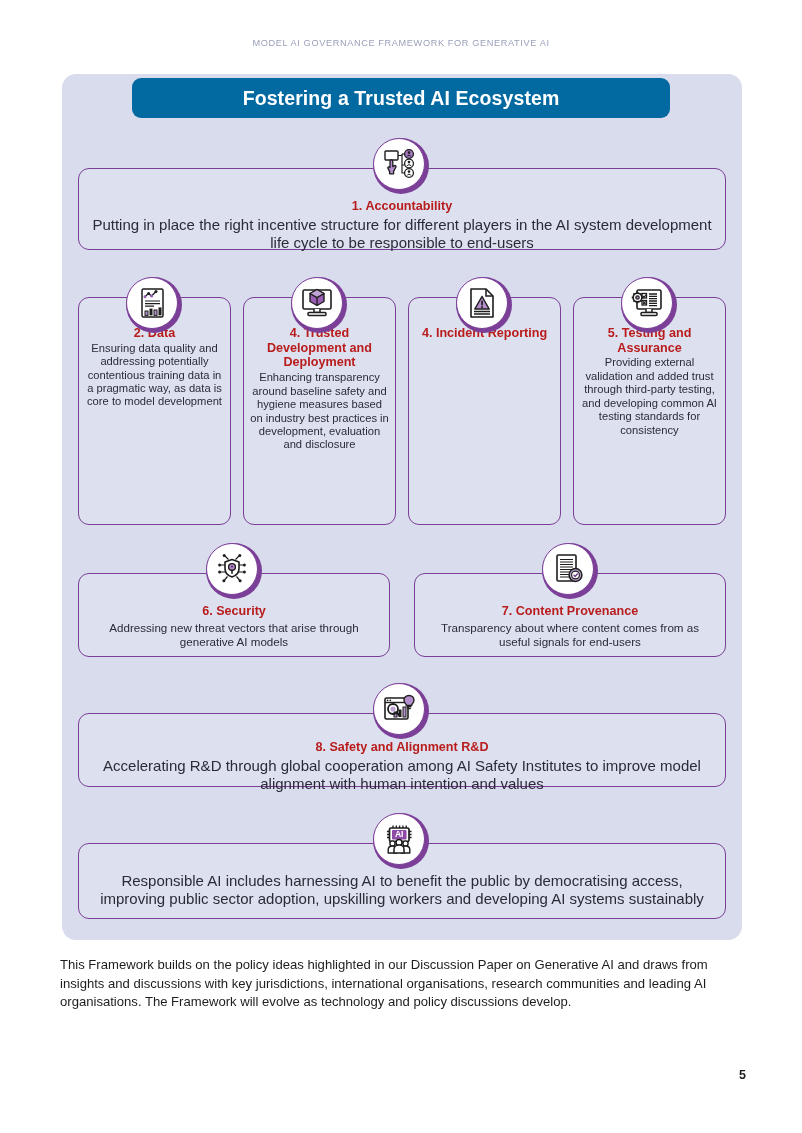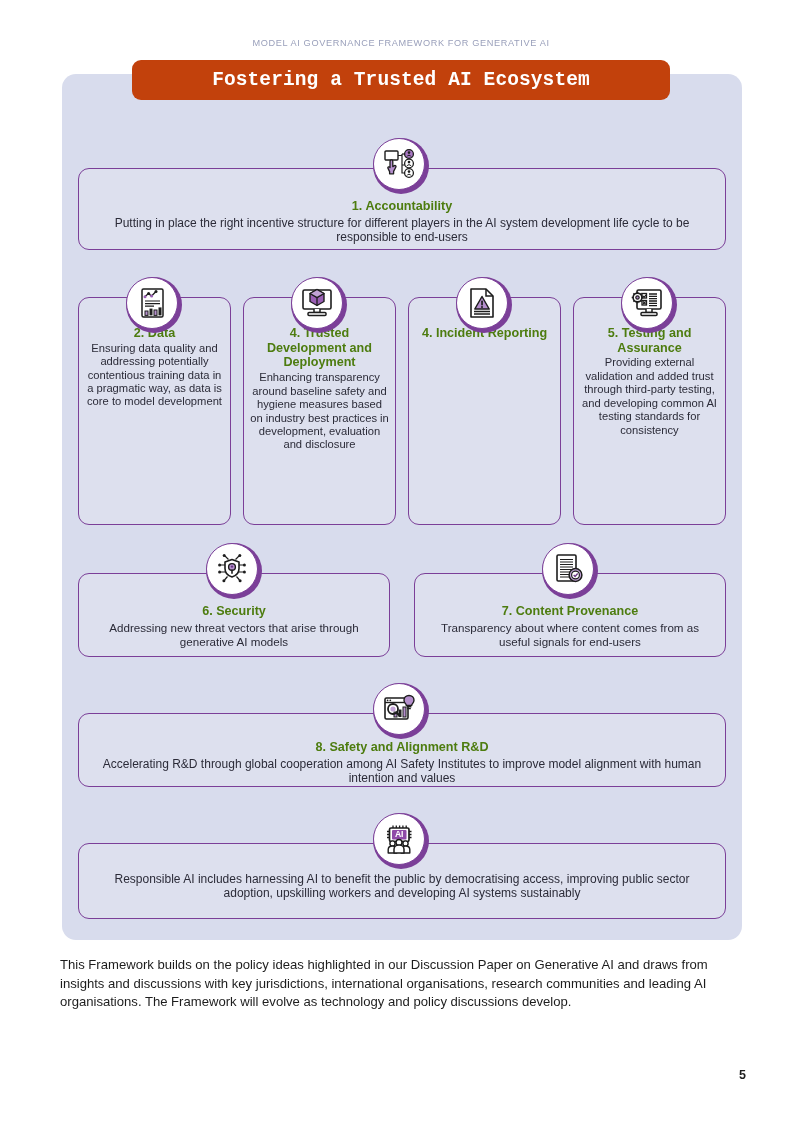--- a/index.html
+++ b/index.html
@@ -34,62 +34,61 @@
     width: 680px;
     height: 866px;
     background: #d8dced;
     border-radius: 14px;
   }
 
   
   .title-banner {
     position: absolute;
     left: 132px;
-    top: 60px;
+    top: 78px;
     width: 538px;
     height: 40px;
-    background: #c2410c;
+    background: #0369a1;
     border-radius: 9px;
     display: flex;
     align-items: center;
     justify-content: center;
-    font-family: Liberation Mono, monospace;
   }
   .title-banner span {
     color: #ffffff;
     font-size: 19.5px;
     font-weight: bold;
     letter-spacing: 0.1px;
   }
 
   
   .card {
     position: absolute;
     background: #dde0ee;
     border: 1.4px solid #7b3f98;
     border-radius: 11px;
   }
   .card-inner {
     padding: 0 10px;
     text-align: center;
   }
   .card-title {
-    color: #4d7c0f;
+    color: #b91c1c;
     font-weight: bold;
     line-height: 1.17;
   }
   .card-body {
     color: #2b2b38;
     line-height: 1.2;
   }
 
   
   .card.wide { left: 78px; width: 648px; }
   .card.wide .card-title { font-size: 12.6px; margin-bottom: 2px; }
-  .card.wide .card-body { font-size: 12px; }
+  .card.wide .card-body { font-size: 15px; }
   .card.wide .card-inner { padding-top: 30px; }
 
   
   .card.half .card-title { font-size: 12.6px; margin-bottom: 2px; }
   .card.half .card-body { font-size: 11.6px; }
   .card.half .card-inner { padding-top: 30px; }
 
   
   .card.quarter { top: 297px; width: 153px; height: 228px; }
   .card.quarter .card-title { font-size: 12.6px; margin-bottom: 1px; }

